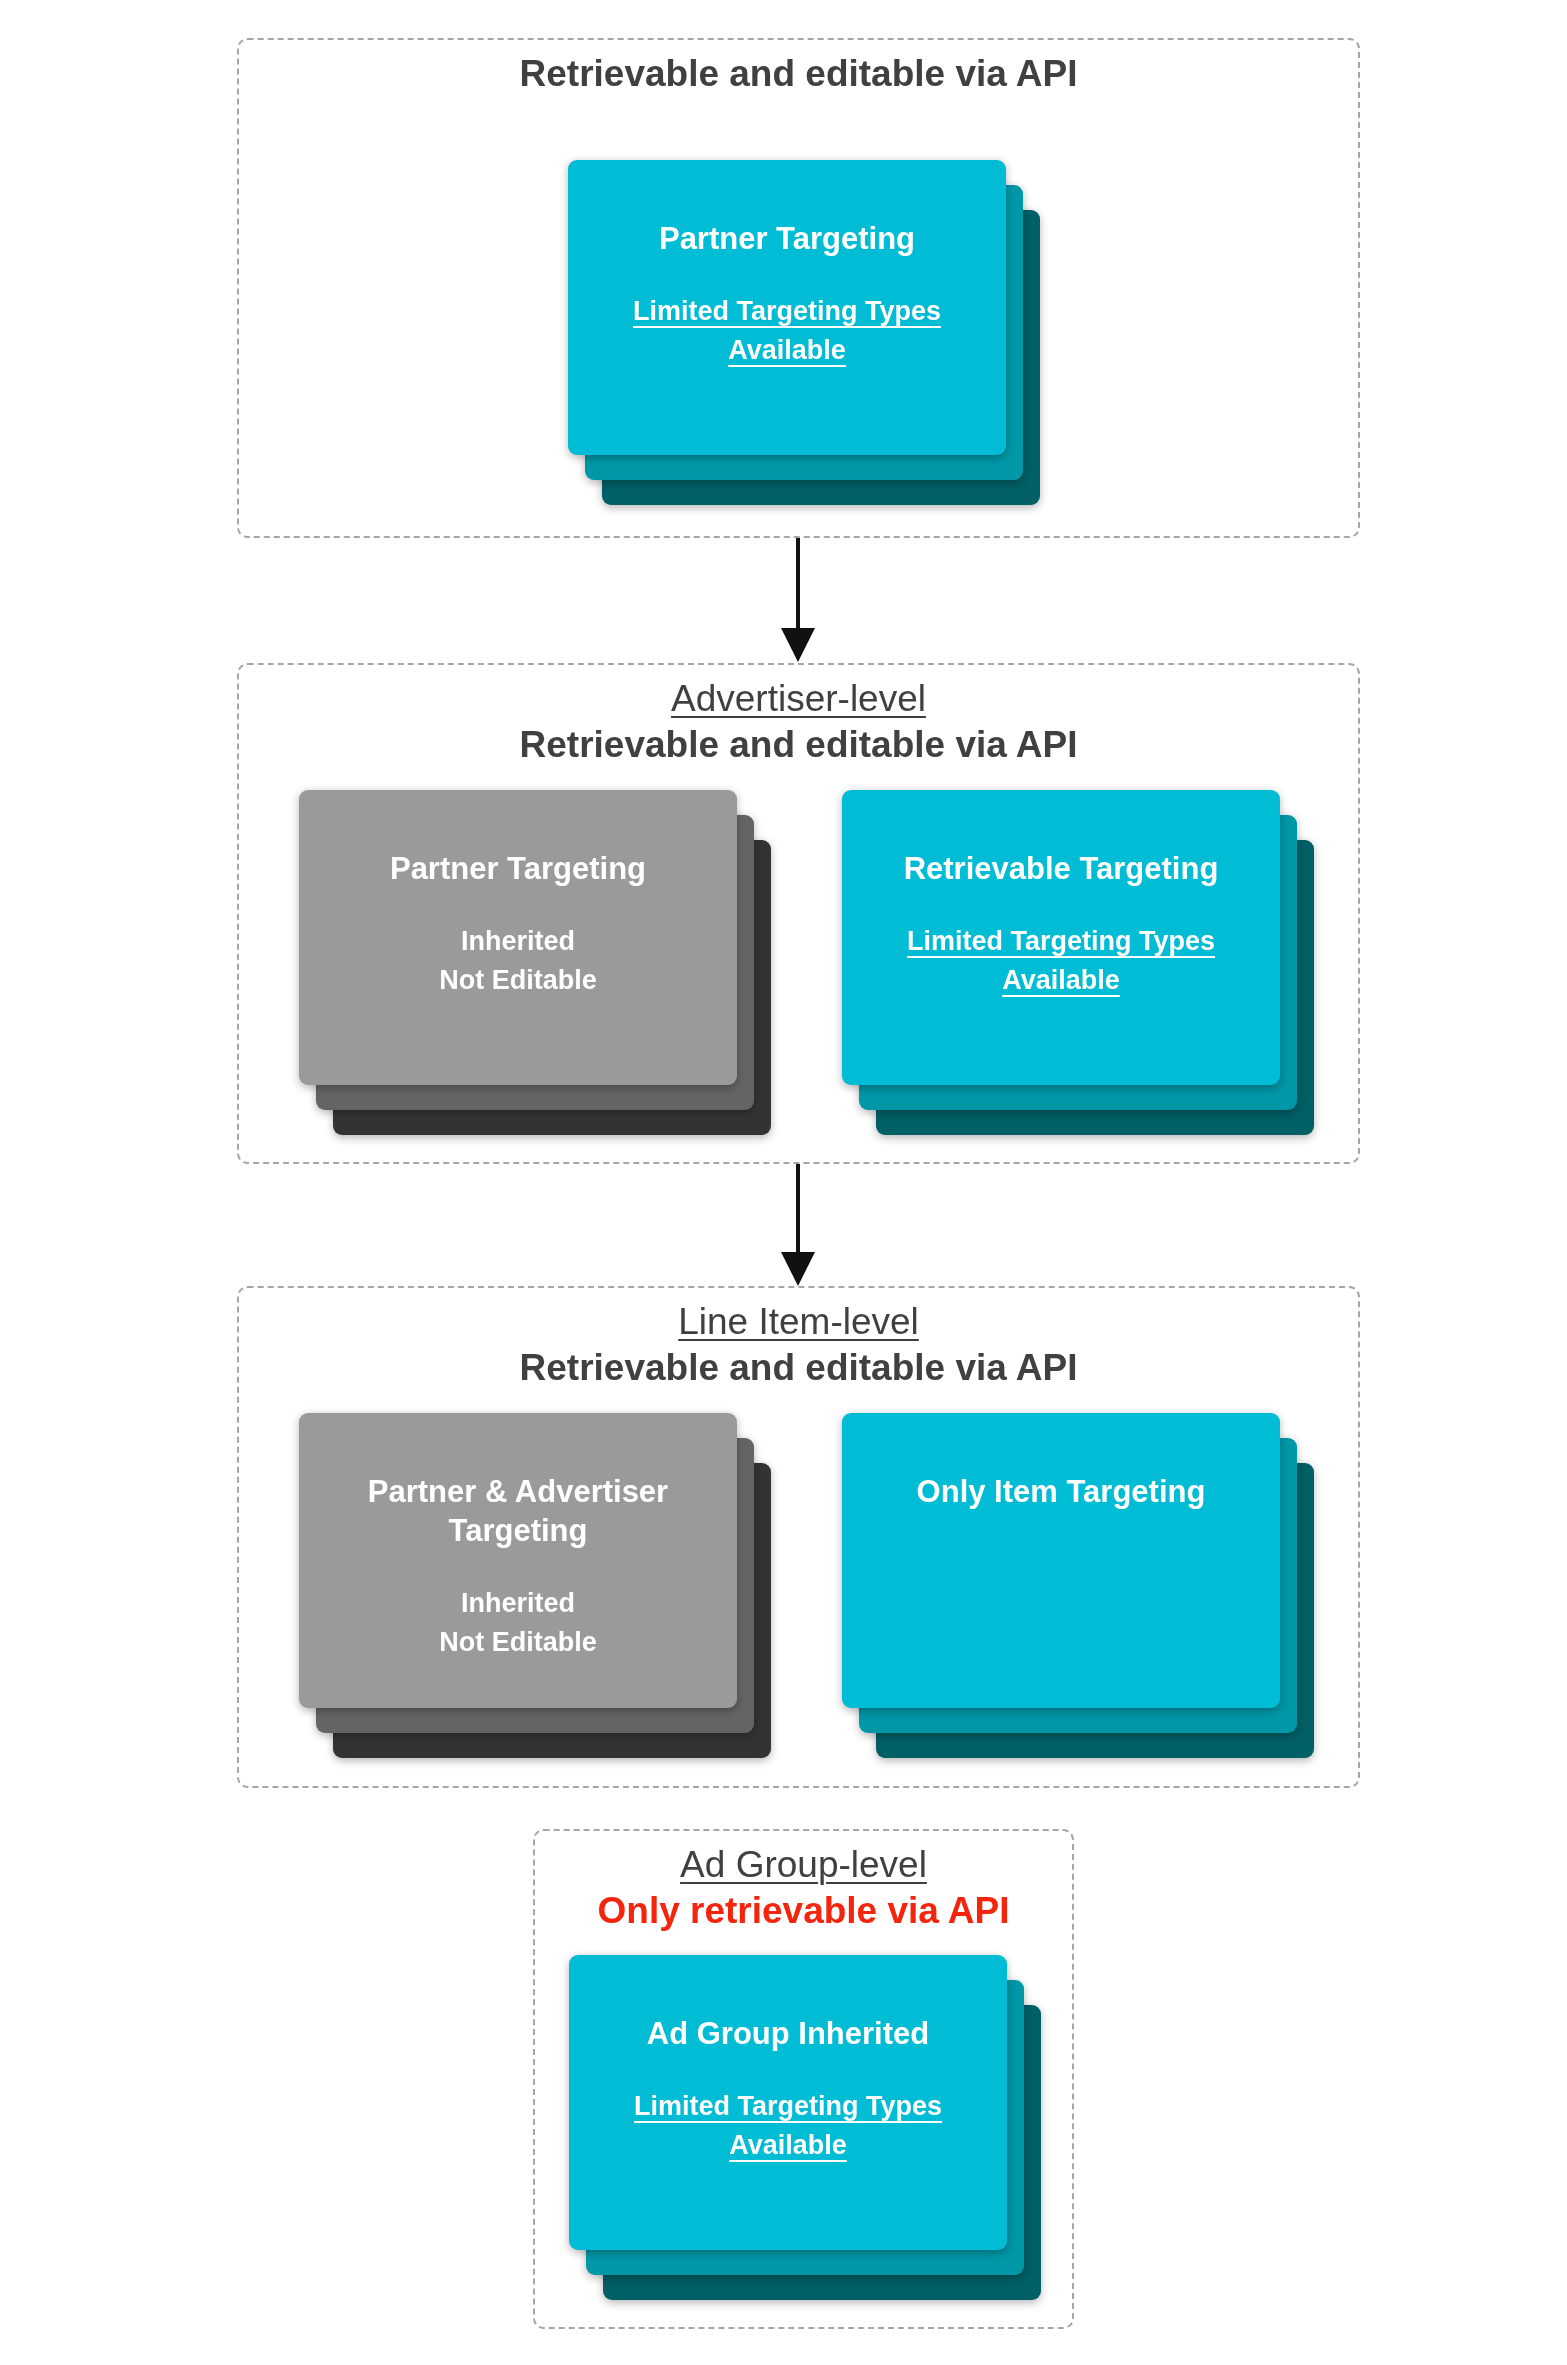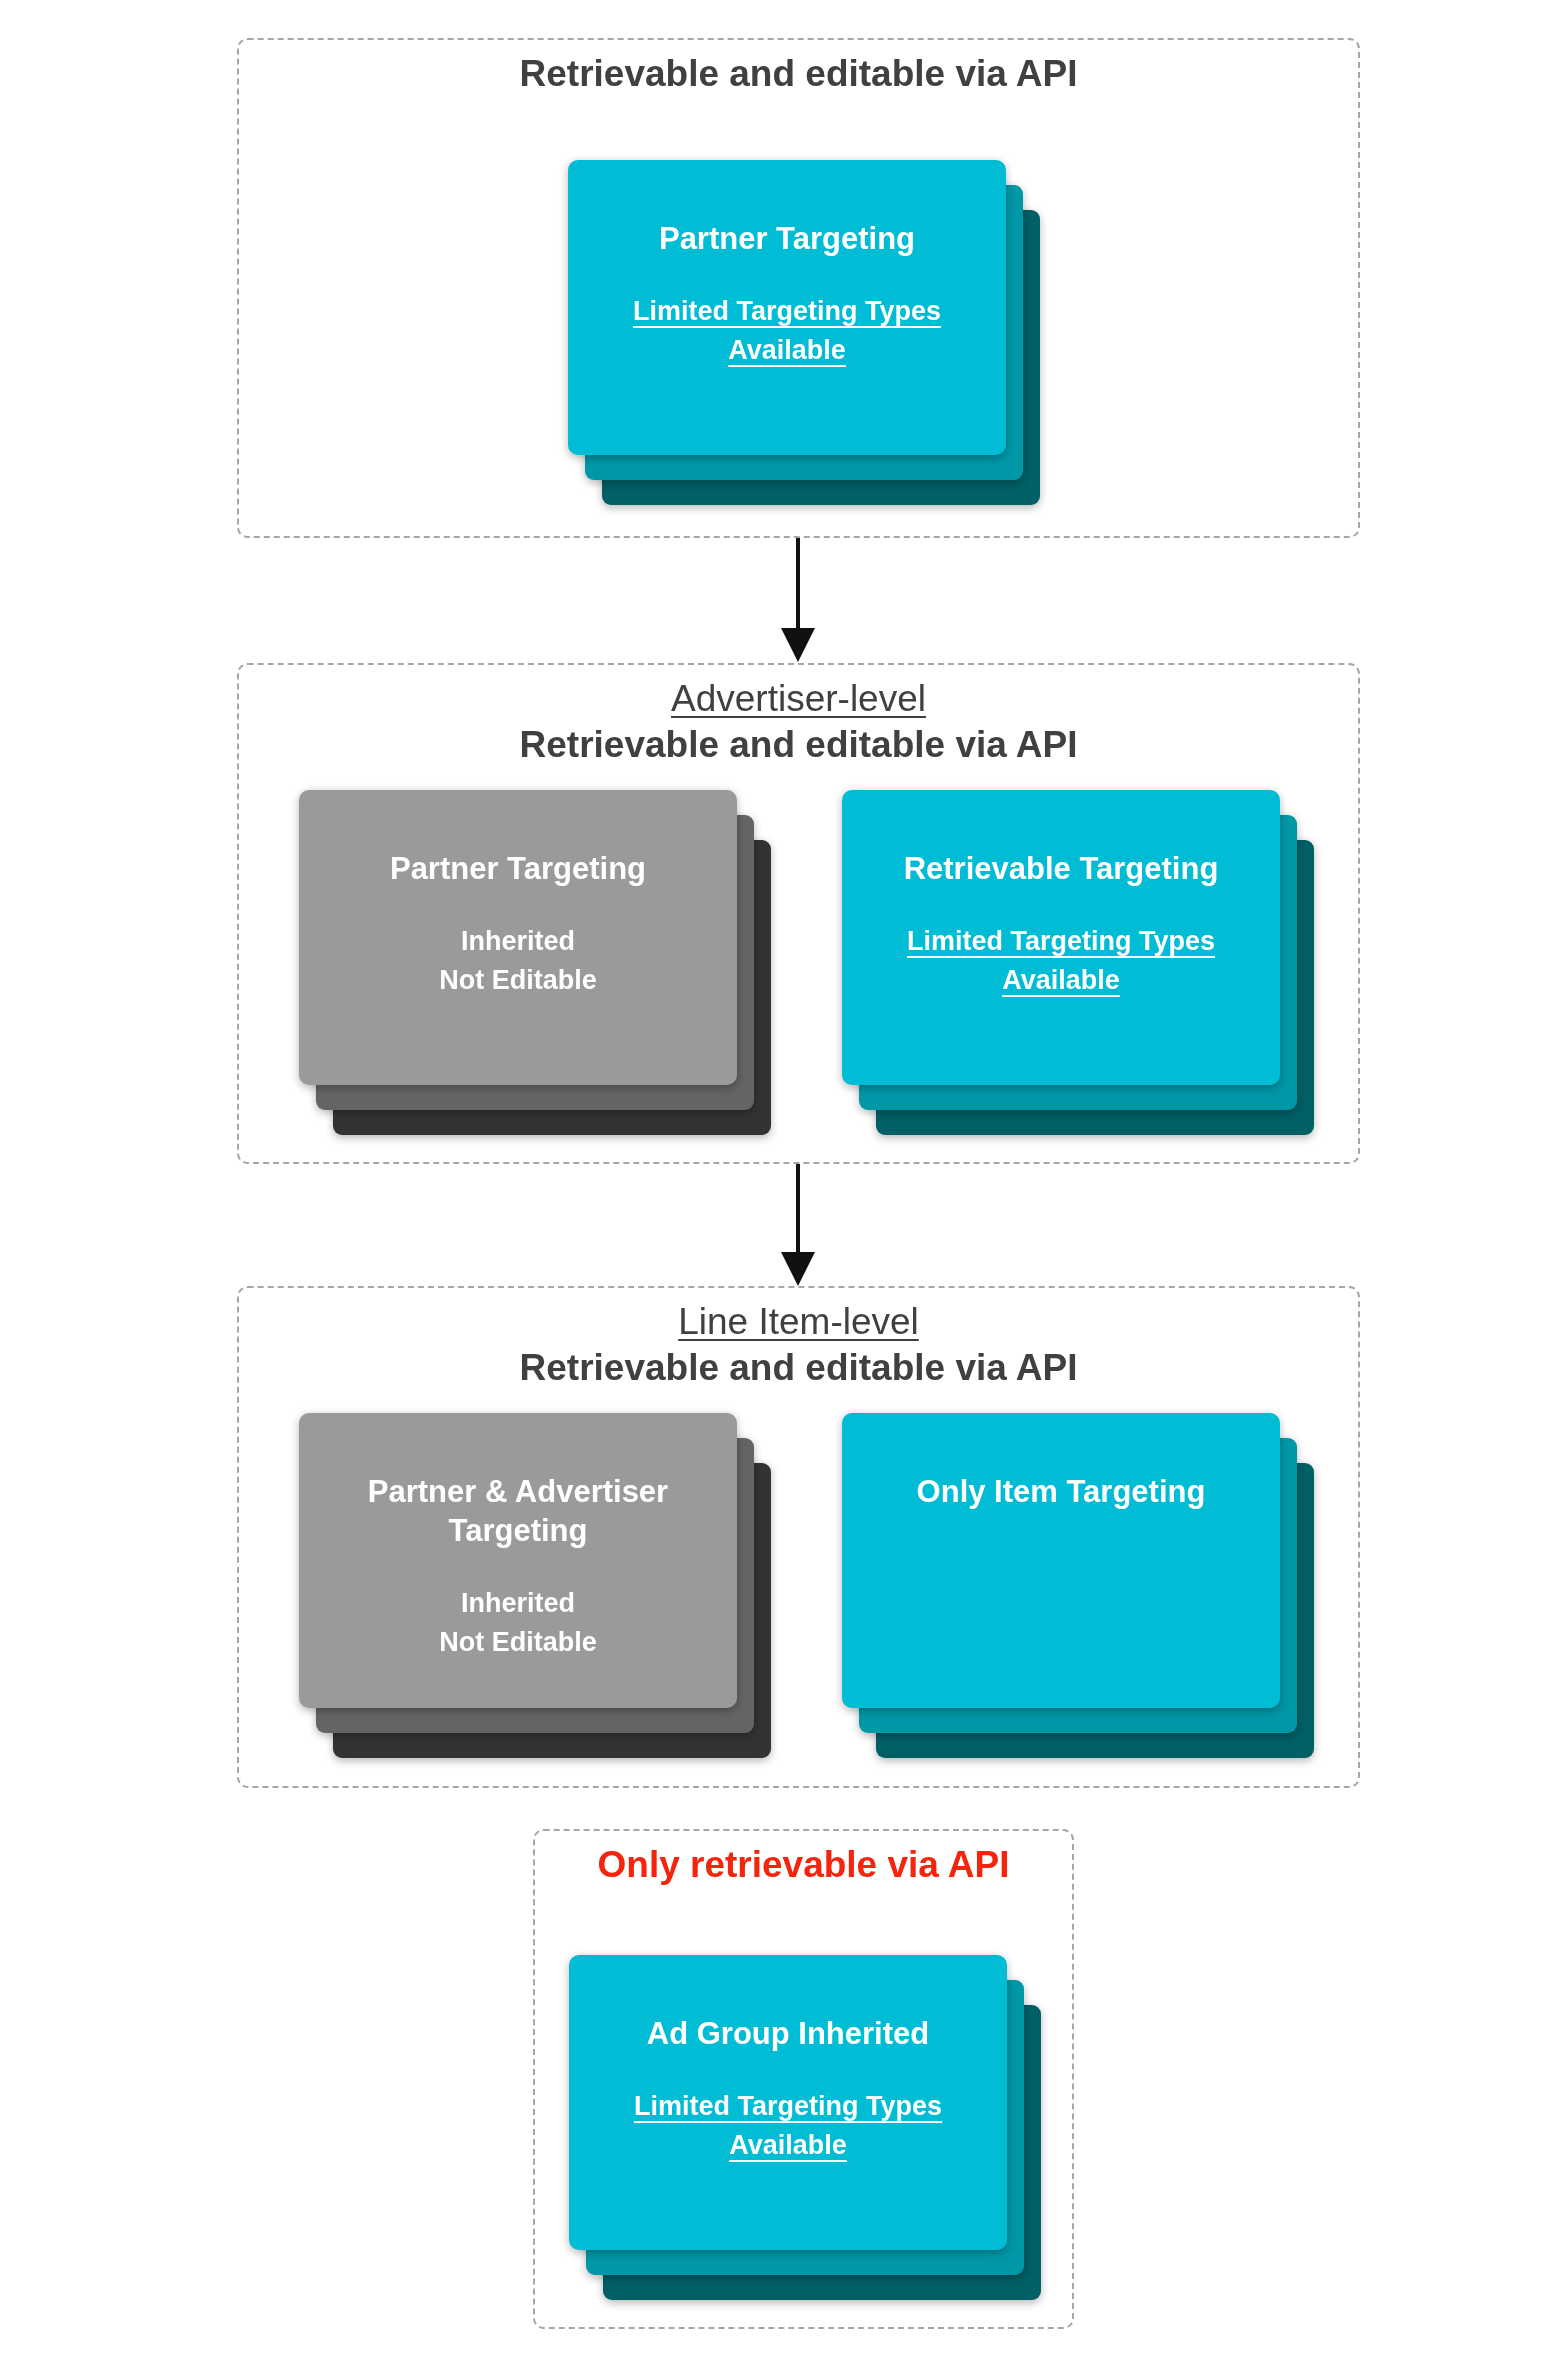--- a/index.html
+++ b/index.html
@@ -46,21 +46,21 @@
     width:438px;height:295px;
   }
   .layer{
     position:absolute;
     width:438px;height:295px;
     border-radius:9px;
     box-shadow:0 2.7px 9px rgba(0,0,0,.28);
   }
   .l3{ left:34px; top:50px; }
   .l2{ left:17px; top:25px; }
-  .front{ left:0; top:0; display:flex; flex-direction:column; align-items:center; padding:59px 36px 0; box-sizing:border-box;border-radius:10px; }
+  .front{ left:0; top:0; display:flex; flex-direction:column; align-items:center; padding:59px 36px 0; box-sizing:border-box; }
   .teal      { background:var(--color-cyan,#00bcd4); }
   .teal-mid  { background:var(--color-cyan_mid,#0097a7); }
   .teal-dark { background:var(--color-cyan_dark,#015f66); }
   .gray      { background:var(--color-gray,#9a9a9a); }
   .gray-mid  { background:var(--color-gray_mid,#646464); }
   .gray-dark { background:var(--color-gray_dark,#333333); }
 
   .card-heading{
     font-size:31px;
     line-height:39px;
@@ -176,20 +176,21 @@
       <div class="layer l3 teal-dark"></div>
       <div class="layer l2 teal-mid"></div>
       <div class="layer front teal">
         <div class="card-heading">Only Item Targeting</div>
       </div>
     </div>
   </section>
 
   <section class="panel" style="left:533px;top:1829px;width:541px;height:500px">
     <div class="sec-head">
+      <div class="sec-title">Ad Group-level</div>
       <div class="sec-subtitle red">Only retrievable via API</div>
     </div>
     <div class="stack" style="left:34px;top:124px">
       <div class="layer l3 teal-dark"></div>
       <div class="layer l2 teal-mid"></div>
       <div class="layer front teal">
         <div class="card-heading">Ad Group Inherited</div>
         <div class="card-body underline">Limited Targeting Types Available</div>
       </div>
     </div>

